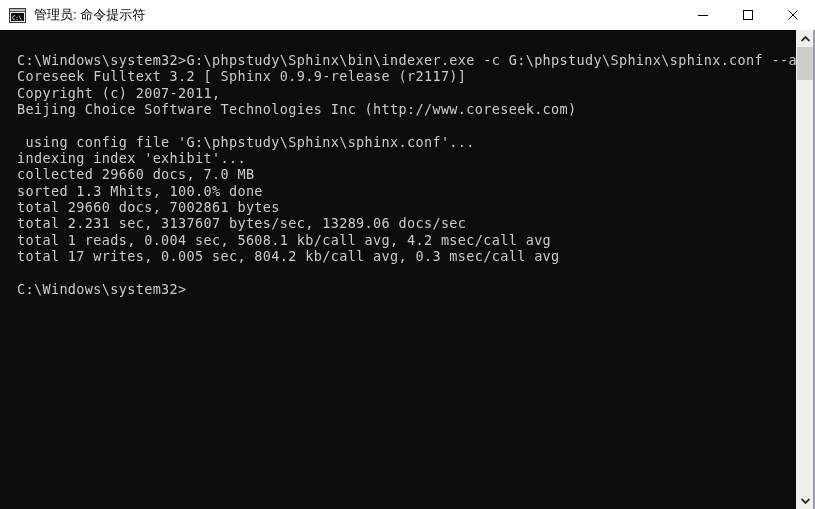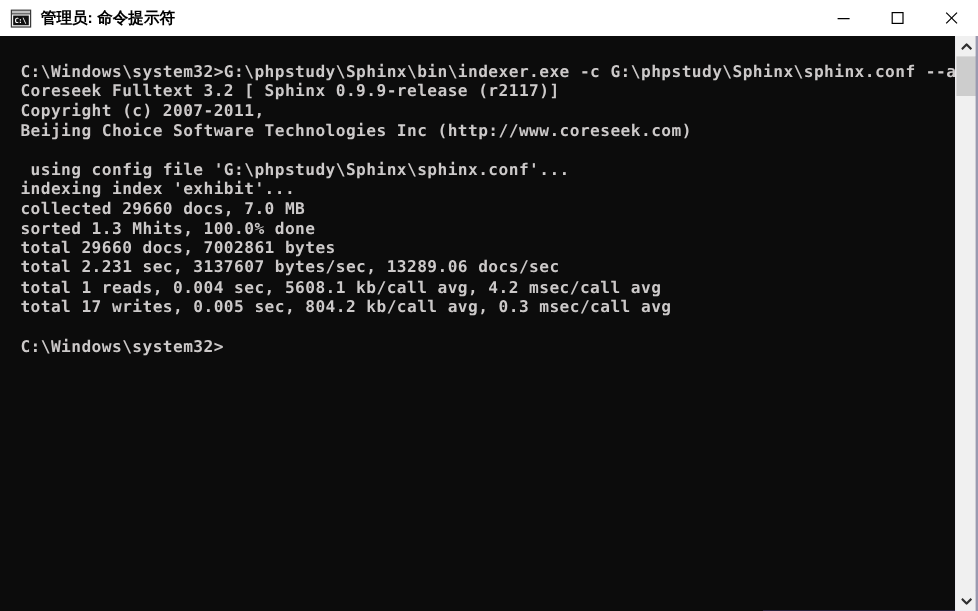--- a/index.html
+++ b/index.html
@@ -13,21 +13,20 @@
     overflow: hidden;
     font-family: "Liberation Sans", sans-serif;
   }
 
   #window {
     position: relative;
     width: 815px;
     height: 509px;
     background: #8b5cf6;
     box-sizing: border-box;
-    font-weight: bold;
   }
 
   
   #titlebar {
     position: absolute;
     left: 0;
     top: 0;
     width: 815px;
     height: 30px;
     background: #ffffff;

